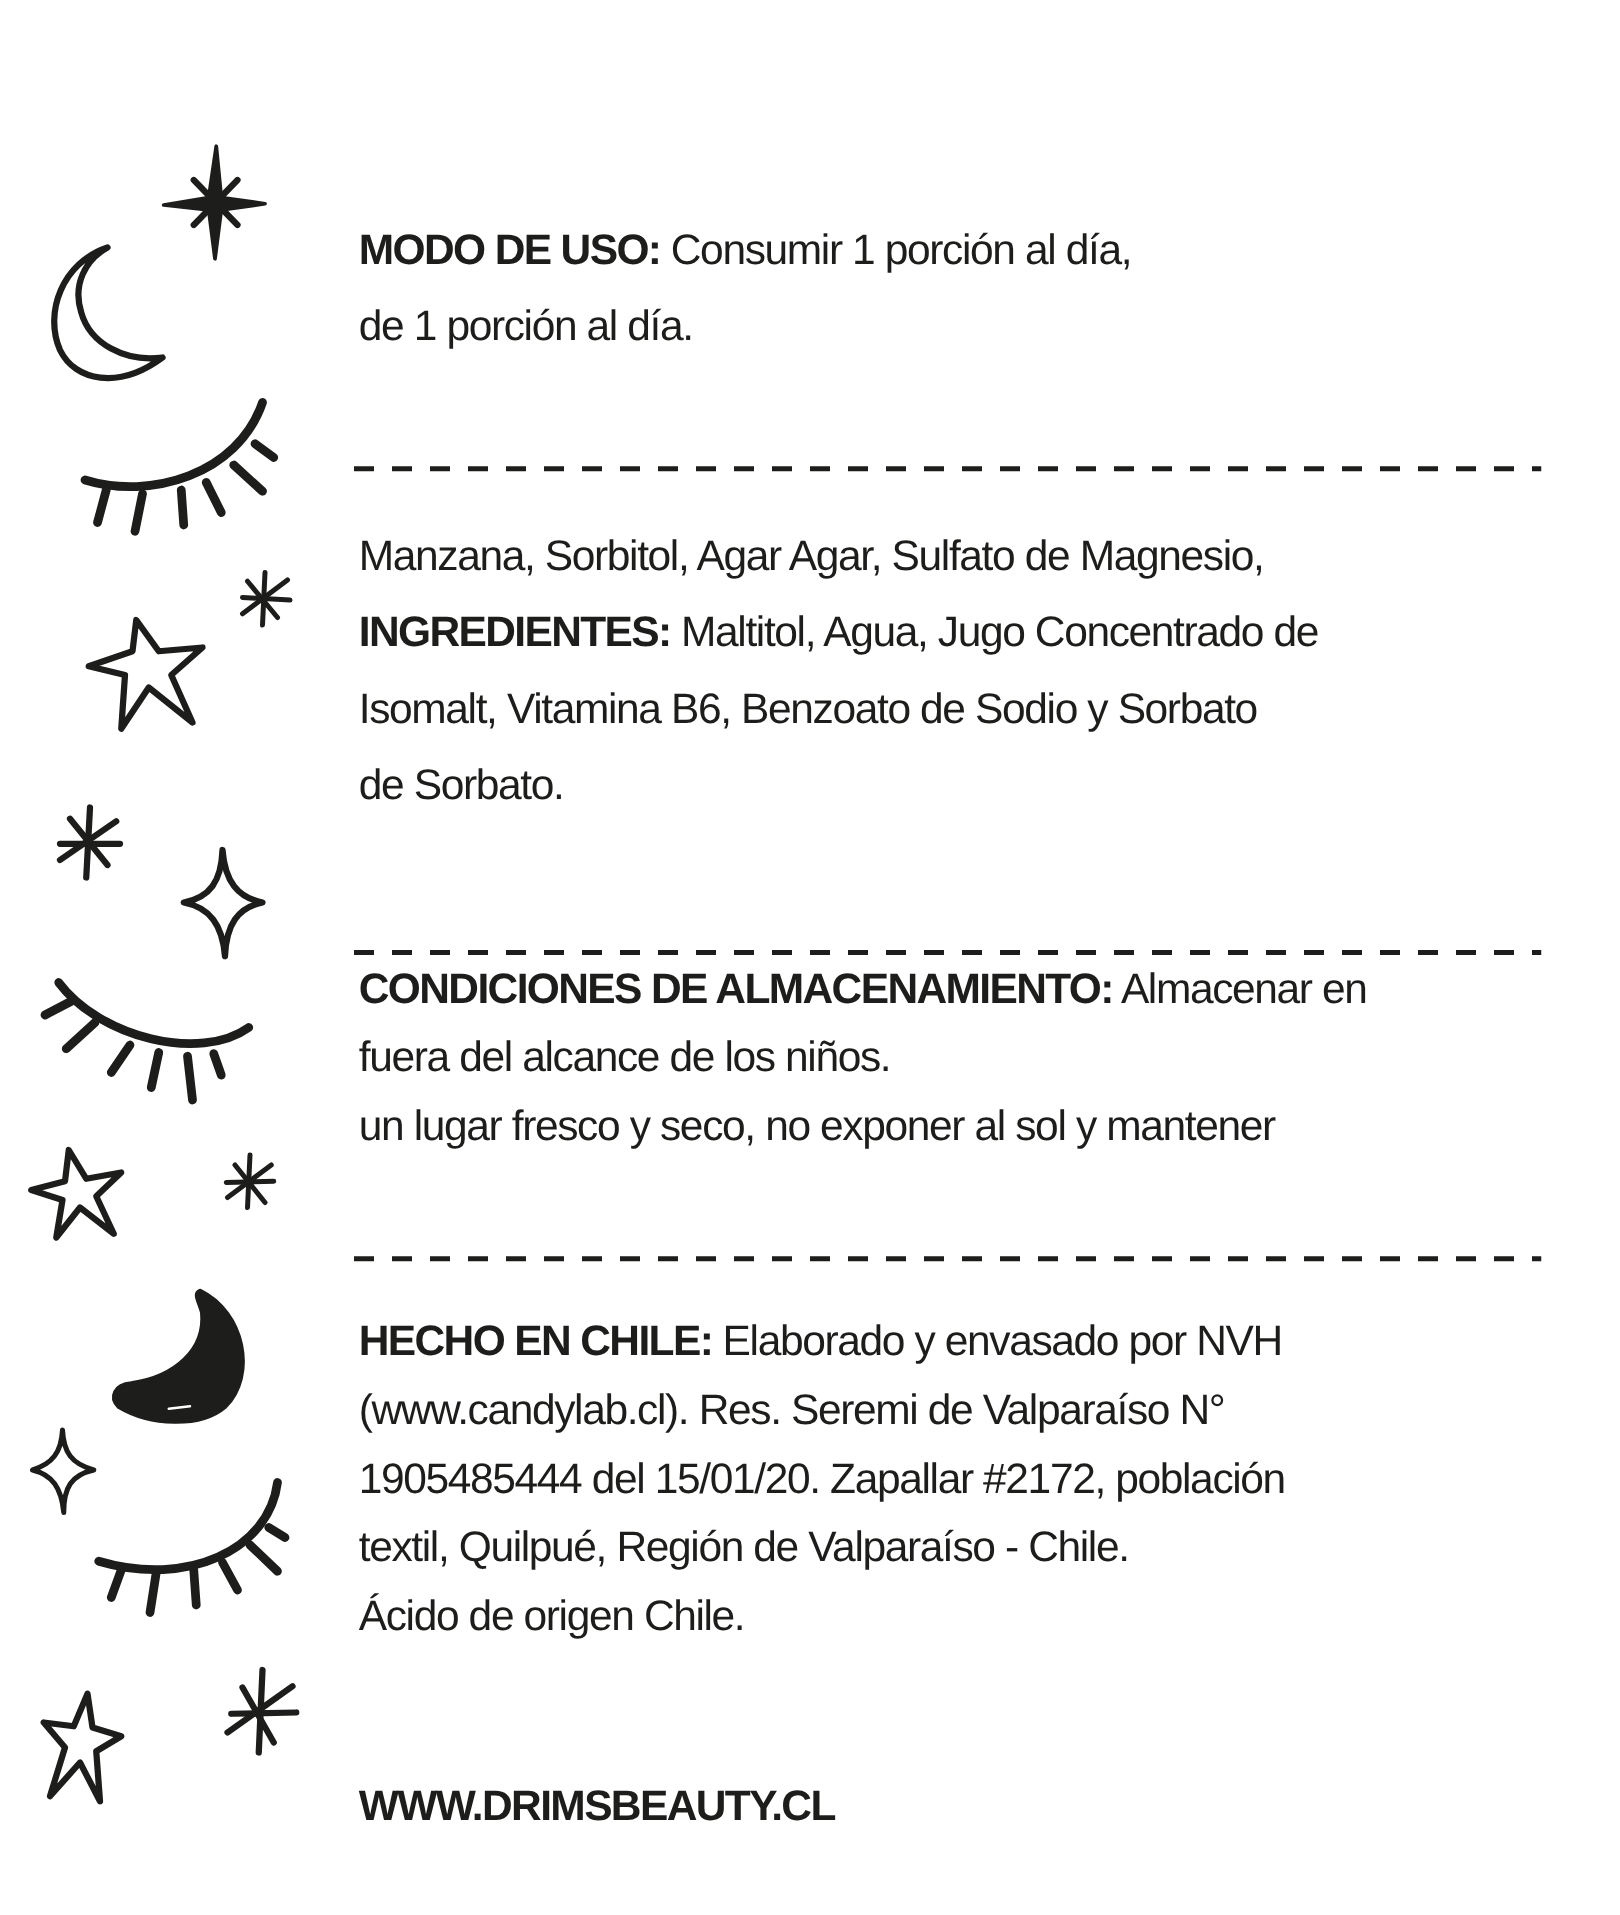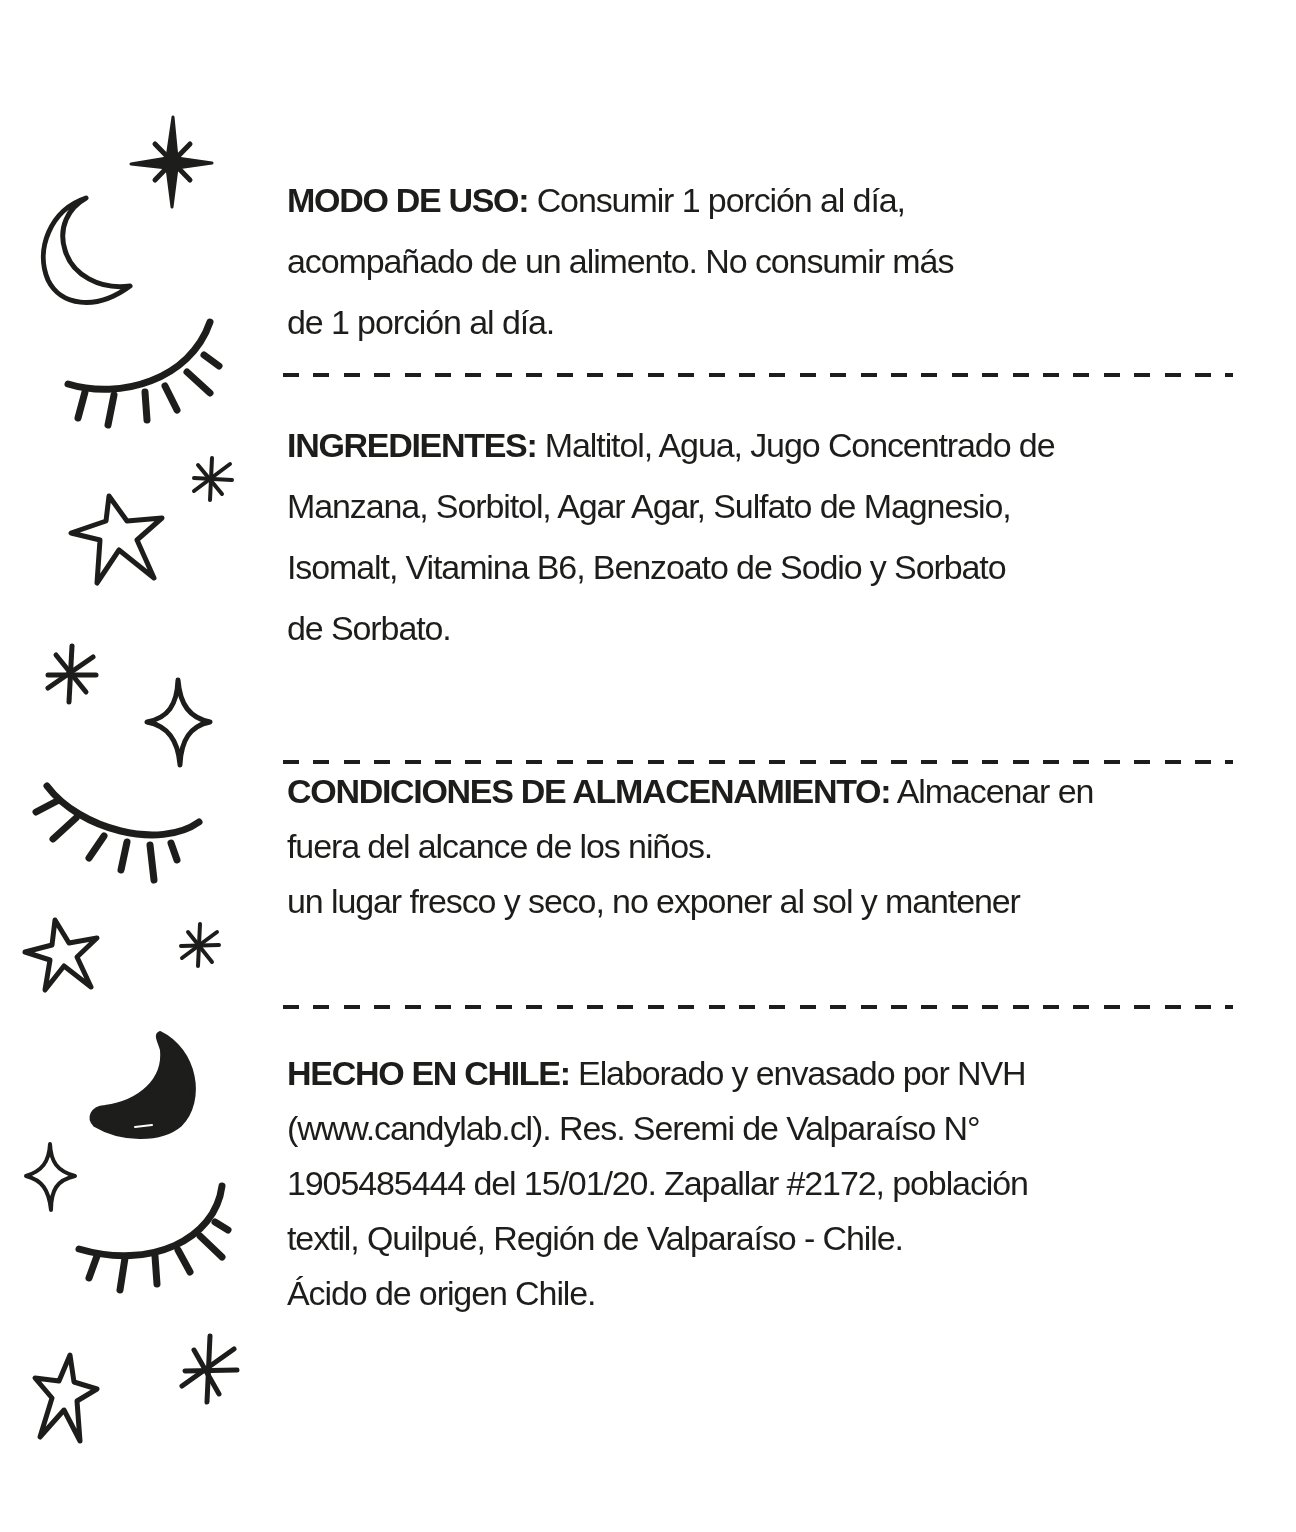--- a/index.html
+++ b/index.html
@@ -108,29 +108,28 @@
         <path d="M210 1336 L207 1402"></path>
         <path d="M185 1371 L237 1370"></path>
         <path d="M194 1350 L219 1394"></path>
         <path d="M234 1349 L182 1386"></path>
       </g>
     </svg>
   </div>
 
   <div class="text" id="sec-modo">
     <span class="line"><b>MODO DE USO:</b><span> Consumir 1 porción al día,</span></span>
-    <span class="line">acompañado de un alimento. No consumir más</span>
     <span class="line">de 1 porción al día.</span>
   </div>
 
   <div class="divider" style="top:373px"></div>
 
   <div class="text" id="sec-ingr">
+    <span class="line">Manzana, Sorbitol, Agar Agar, Sulfato de Magnesio,</span>
     <span class="line"><b>INGREDIENTES:</b><span> Maltitol, Agua, Jugo Concentrado de</span></span>
-    <span class="line">Manzana, Sorbitol, Agar Agar, Sulfato de Magnesio,</span>
     <span class="line">Isomalt, Vitamina B6,  Benzoato de Sodio y Sorbato</span>
     <span class="line">de Sorbato.</span>
   </div>
 
   <div class="divider" style="top:760px"></div>
 
   <div class="text" id="sec-cond">
     <span class="line"><b>CONDICIONES DE ALMACENAMIENTO:</b><span> Almacenar en</span></span>
     <span class="line">fuera del alcance de los niños.</span>
     <span class="line">un lugar fresco y seco, no exponer al sol y  mantener</span>
@@ -139,14 +138,15 @@
   <div class="divider" style="top:1005px"></div>
 
   <div class="text" id="sec-hecho">
     <span class="line"><b>HECHO EN CHILE:</b><span> Elaborado y envasado por NVH</span></span>
     <span class="line">(www.candylab.cl). Res. Seremi de Valparaíso N°</span>
     <span class="line">1905485444 del 15/01/20. Zapallar #2172, población</span>
     <span class="line">textil, Quilpué, Región de Valparaíso - Chile.</span>
     <span class="line">Ácido de origen Chile.</span>
   </div>
 
+  <div class="text" id="web">WWW.DRIMSBEAUTY.CL</div>
 
 </div>
 
 </body></html>

